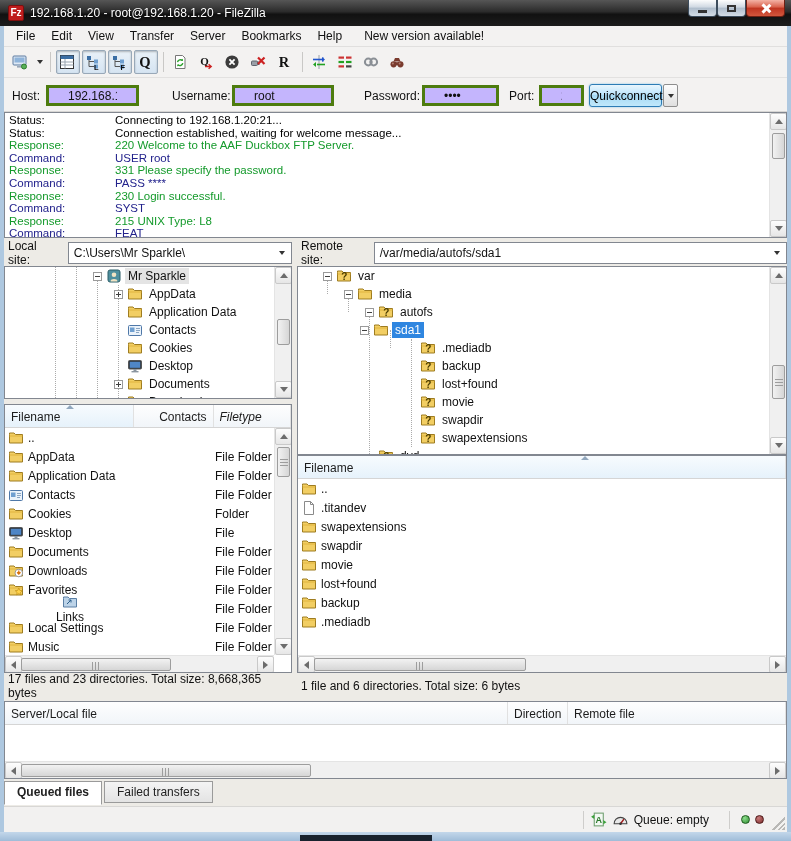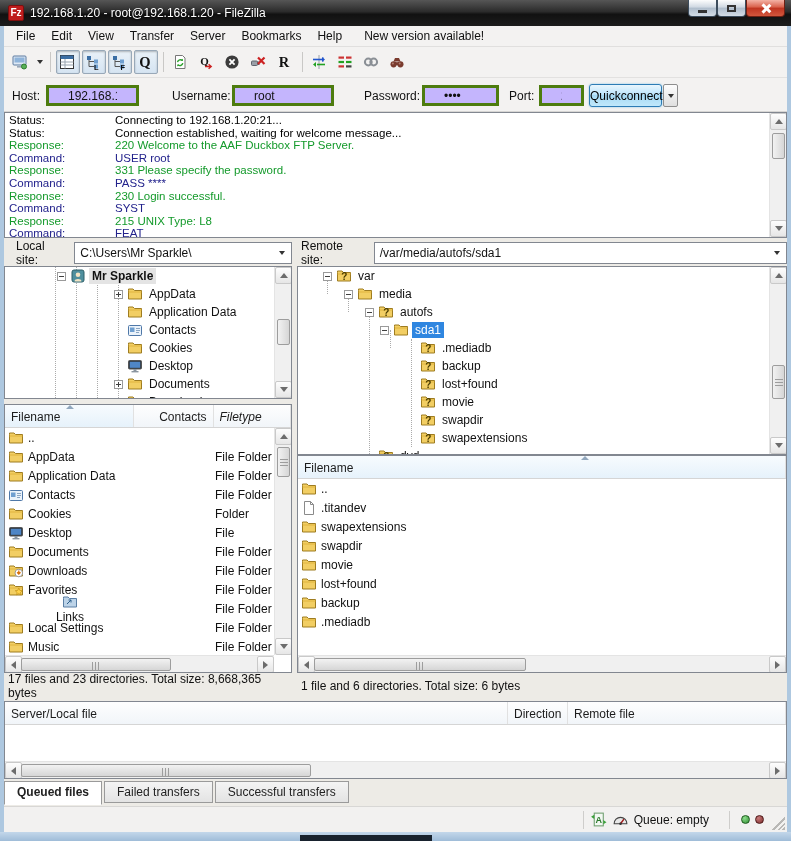--- a/index.html
+++ b/index.html
@@ -359,21 +359,21 @@
         <i class="tri-up"></i>
       </div>
     <div class="vthumb" style="top:20px;height:26px"></div>
     <div class="sbtn" style="bottom:0;left:0">
         <i class="tri-down"></i>
       </div>
   </div>
 </div>
 
 <div class="sitebar" style="left:4px;width:288px">
-  <span class="slabel" style="padding-left:12px">Local site:</span>
+  <span class="slabel" style="padding-left:4px">Local site:</span>
   <div class="combo" style="width:225px">
     <span>C:\Users\Mr Sparkle\</span>
     <span class="carr">
         <i class="arr-down-s"></i>
       </span>
   </div>
 </div>
 <div class="sitebar" style="left:297px;width:490px">
   <span class="slabel" style="padding-left:4px">Remote site:</span>
   <div class="combo" style="width:417px">
@@ -383,21 +383,21 @@
       </span>
   </div>
 </div>
 
 <div class="tree" style="left:4px;width:288px;height:133px">
   <div class="guide" style="left:50px;top:0;bottom:0"></div>
   <div class="guide" style="left:71px;top:0;bottom:0"></div>
   <div class="guide" style="left:92px;top:9px;bottom:0"></div>
   <div class="guide" style="left:113px;top:18px;bottom:0"></div>
   <div id="ltree" style="position:relative">
-      <div class="trow" style="padding-left: 52px; font-weight: bold;">
+      <div class="trow" style="padding-left: 88px;">
         <span class="exp"></span>
         <span class="ticon"><svg width="16" height="16" viewBox="0 0 16 16">
             <rect x="2" y="2" width="12" height="12" rx="2" fill="#4f8f9e" stroke="#2d5f68"></rect>
             <circle cx="8" cy="6.8" r="2.3" fill="#f2e3c3"></circle>
             <path d="M4.5 13.5c0-3.2 7-3.2 7 0z" fill="#f2e3c3"></path>
           </svg></span>
         <span class="tlabel sel-inactive">Mr Sparkle</span>
       </div>
       <div class="trow" style="padding-left: 109px;">
         <span class="exp plus"></span>
@@ -493,21 +493,21 @@
       </div>
       <div class="trow" style="padding-left: 67px;">
         <span class="exp"></span>
         <span class="ticon"><svg width="16" height="16" viewBox="0 0 16 16">
             <path d="M1.5 4.5 L1.5 3 L6 3 L7.5 4.5 L14.5 4.5 L14.5 13 L1.5 13 Z" fill="#f2ce63" stroke="#9e7c21"></path>
             <path d="M1.5 6 L14.5 6" stroke="#e0b43f" fill="none"></path>
             <text x="8.3" y="12" font-size="10" font-weight="bold" fill="#4a3c00" text-anchor="middle" font-family="Liberation Sans,sans-serif">?</text>
           </svg></span>
         <span class="tlabel">autofs</span>
       </div>
-      <div class="trow" style="padding-left: 82px;">
+      <div class="trow" style="padding-left: 62px;">
         <span class="exp"></span>
         <span class="ticon"><svg width="16" height="16" viewBox="0 0 16 16">
             <path d="M1.5 4.5 L1.5 3 L6 3 L7.5 4.5 L14.5 4.5 L14.5 13 L1.5 13 Z" fill="#f2ce63" stroke="#9e7c21"></path>
             <path d="M1.5 6 L14.5 6" stroke="#e0b43f" fill="none"></path>
           </svg></span>
         <span class="tlabel sel-active">sda1</span>
       </div>
       <div class="trow" style="padding-left: 122px;">
         <span class="ticon"><svg width="16" height="16" viewBox="0 0 16 16">
             <path d="M1.5 4.5 L1.5 3 L6 3 L7.5 4.5 L14.5 4.5 L14.5 13 L1.5 13 Z" fill="#f2ce63" stroke="#9e7c21"></path>
@@ -857,21 +857,20 @@
       </div>
     <div class="sbtn" style="right:0;top:0">
         <i class="tri-right"></i>
       </div>
   </div>
 </div>
 
 <div class="tabs" id="tabs">
     <div class="tab active">Queued files</div>
     <div class="tab">Failed transfers</div>
-    <div class="tab">Successful transfers</div>
   </div>
 
 <div class="statusbar">
   <span class="sb-sep"></span>
   <span class="sbicon" id="sb-ic1"><svg width="17" height="17" viewBox="0 0 16 16">
         <rect x="4" y="2" width="8.5" height="12" fill="#f2f8f2" stroke="#6f9f6f"></rect>
         <text x="8.2" y="11" font-size="8.5" font-weight="bold" fill="#2c7a2c" text-anchor="middle" font-family="Liberation Sans,sans-serif">A</text>
         <path d="M1 5.5l3-2v4z" fill="#3aa13a"></path>
         <path d="M15.5 10.5l-3-2v4z" fill="#3aa13a"></path>
       </svg></span>

